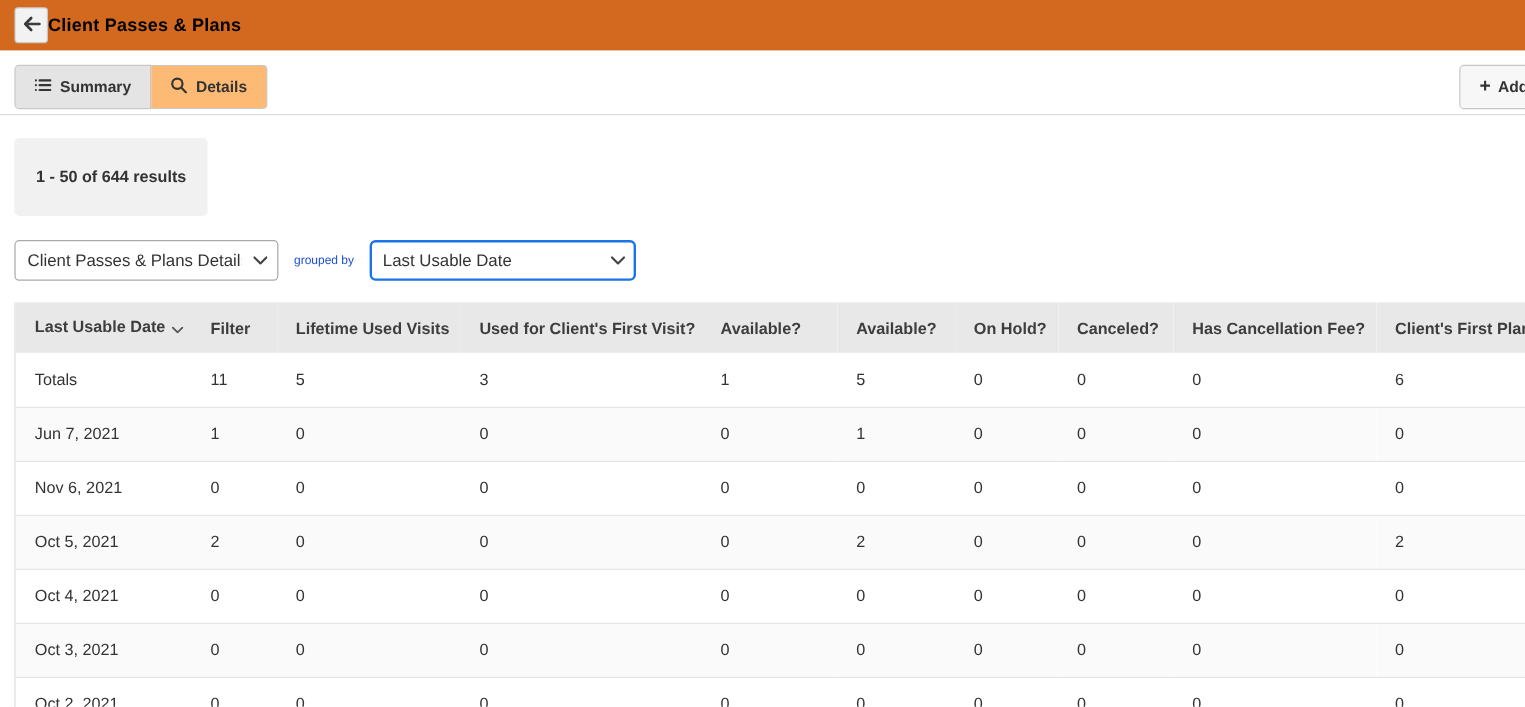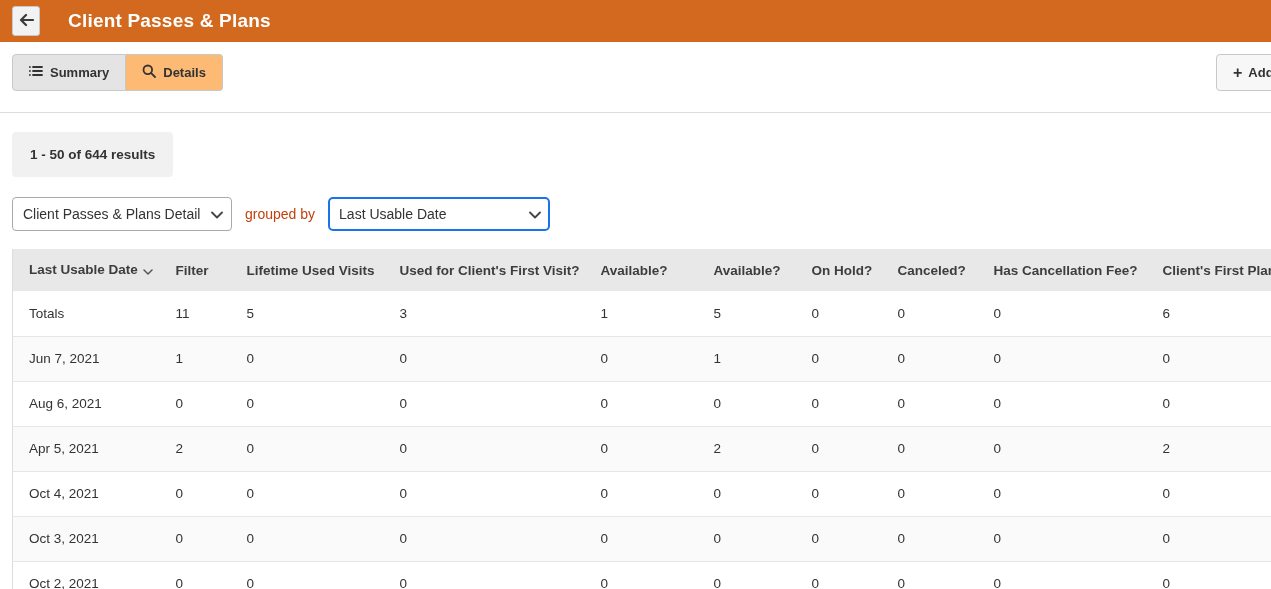--- a/index.html
+++ b/index.html
@@ -24,31 +24,30 @@
   .back-btn {
     width: 28px; height: 30px;
     background: #f2f2f2;
     border: 1px solid #c9c9c9;
     border-radius: 3px;
     display: flex; align-items: center; justify-content: center;
     cursor: pointer;
     padding: 0;
   }
   .topbar-title {
-    color: #ffffff;
-    font-size: 19px;
-    font-weight: bold;
-    margin-left: 28px;
+    color: #000000;
+    font-size: 15px;
+    font-weight: bold;
     letter-spacing: 0.2px;
   }
 
   
   .toolbar {
     position: relative;
-    height: 71px;
+    height: 54px;
     border-bottom: 1px solid #dcdcdc;
     padding: 12px 0 0 12px;
   }
   .tab-group { display: inline-flex; }
   .tab-btn {
     height: 37px;
     padding: 0 16px;
     background: #fdba74;
     border: 1px solid #c8c8c8;
     font-family: inherit;
@@ -82,21 +81,21 @@
     gap: 6px;
     white-space: nowrap;
     cursor: pointer;
   }
   .plus-glyph { font-size: 16px; font-weight: bold; line-height: 1; }
 
   
   .results-badge {
     display: inline-block;
     margin: 19px 0 0 12px;
-    padding: 15px 18px;
+    padding: 25px 18px;
     background: #f1f1f1;
     border-radius: 4px;
     font-size: 13.5px;
     font-weight: bold;
     color: #333;
   }
 
   
   .controls {
     display: flex;
@@ -126,21 +125,21 @@
     transform: translateY(-50%);
     pointer-events: none;
   }
   .report-select-wrap { width: 220px; }
   .group-select-wrap { width: 222px; }
   .group-select-wrap select {
     border: 2px solid #1a73e8;
     border-radius: 5px;
     padding-left: 9px;
   }
-  .grouped-by-label { font-size: 14px; color: #c2410c; }
+  .grouped-by-label { font-size: 10px; color: #1d4ed8; }
 
   
   .report-table {
     margin: 17px 0 0 12px;
     border-collapse: collapse;
     table-layout: fixed;
     width: 1320px;
     border-left: 1px solid #ddd;
   }
   .report-table thead th {
@@ -301,33 +300,33 @@
         <td>0</td>
         <td>0</td>
         <td>0</td>
         <td>1</td>
         <td>0</td>
         <td>0</td>
         <td>0</td>
         <td>0</td>
       </tr>
       <tr>
-        <td>Aug 6, 2021</td>
+        <td>Nov 6, 2021</td>
         <td>0</td>
         <td>0</td>
         <td>0</td>
         <td>0</td>
         <td>0</td>
         <td>0</td>
         <td>0</td>
         <td>0</td>
         <td>0</td>
       </tr>
       <tr class="stripe">
-        <td>Apr 5, 2021</td>
+        <td>Oct 5, 2021</td>
         <td>2</td>
         <td>0</td>
         <td>0</td>
         <td>0</td>
         <td>2</td>
         <td>0</td>
         <td>0</td>
         <td>0</td>
         <td>2</td>
       </tr>

